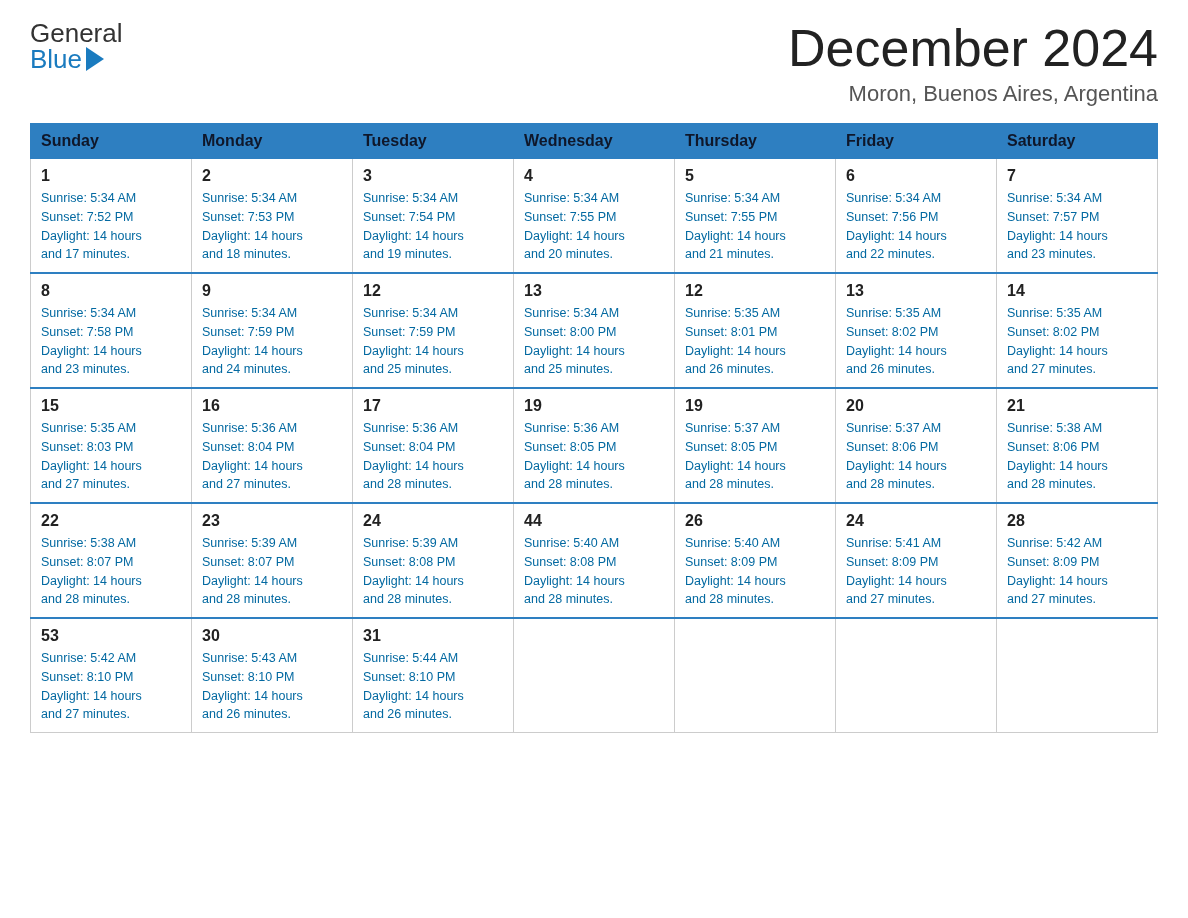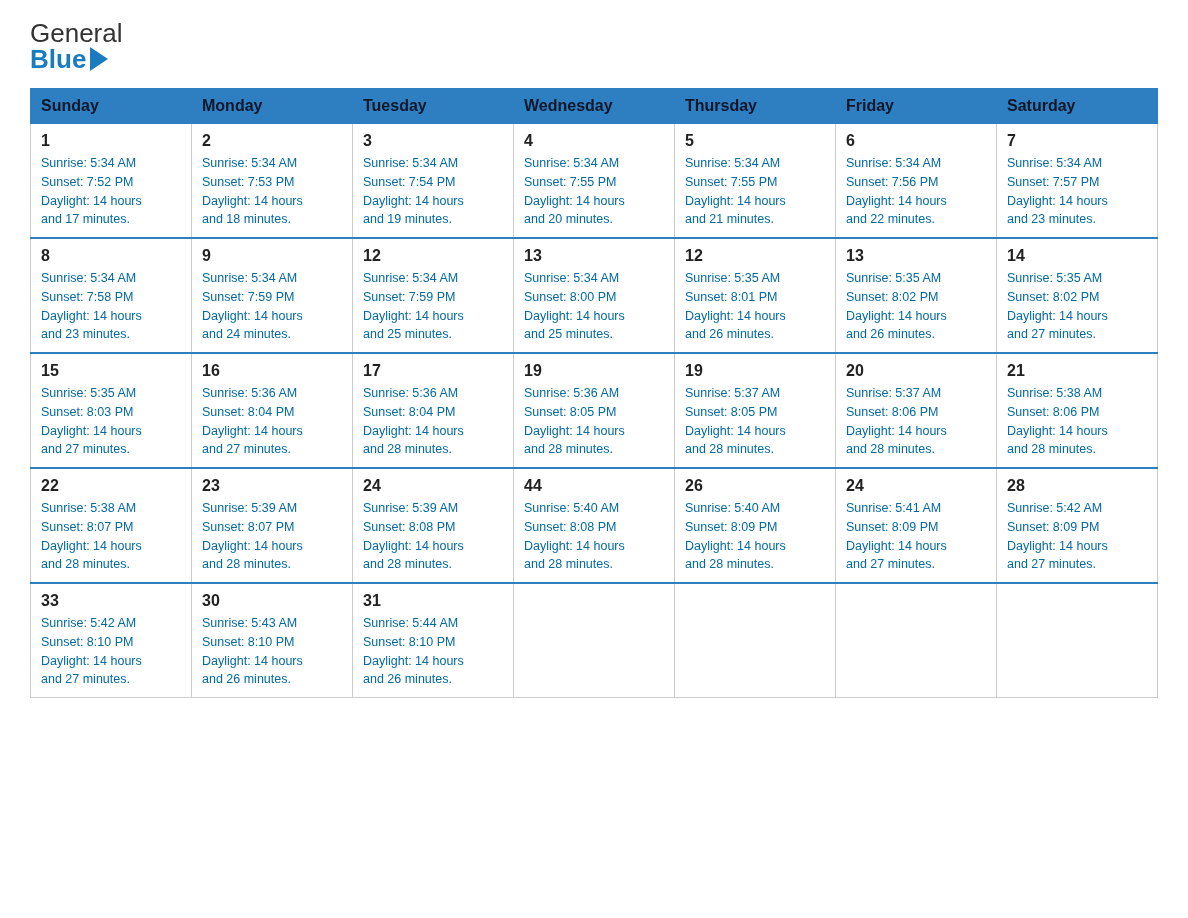--- a/index.html
+++ b/index.html
@@ -81,21 +81,21 @@
       font-weight: normal;
       color: #333;
       display: block;
     }
     .logo-blue-line {
       display: flex;
       align-items: center;
     }
     .logo-blue-word {
       font-size: 26px;
-      font-weight: bold;
+      font-weight: normal;
       color: #1a7bbf;
     }
     .arrow-icon {
       display: inline-block;
       width: 0;
       height: 0;
       border-style: solid;
       border-width: 12px 0 12px 18px;
       border-color: transparent transparent transparent #1a7bbf;
       margin-left: 4px;
@@ -107,20 +107,24 @@
 
 <div class="header">
   <div class="logo-wrapper">
     <div class="logo-text-wrap">
       <span class="logo-general">General</span>
       <div class="logo-blue-line">
         <span class="logo-blue-word">Blue</span>
         <span class="arrow-icon"></span>
       </div>
     </div>
+  </div>
+  <div class="title-section">
+    <div class="month-title">December 2024</div>
+    <div class="location-title">Moron, Buenos Aires, Argentina</div>
   </div>
 </div>
 
 <table class="calendar-table">
   <thead>
     <tr>
       <th>Sunday</th>
       <th>Monday</th>
       <th>Tuesday</th>
       <th>Wednesday</th>
@@ -385,21 +389,21 @@
         <div class="day-info">
           Sunrise: 5:42 AM<br>
           Sunset: 8:09 PM<br>
           Daylight: 14 hours<br>
           and 27 minutes.
         </div>
       </td>
       </tr>
       <tr>
         <td>
-        <span class="day-number">33</span>
+        <span class="day-number">53</span>
         <div class="day-info">
           Sunrise: 5:42 AM<br>
           Sunset: 8:10 PM<br>
           Daylight: 14 hours<br>
           and 27 minutes.
         </div>
       </td>
         <td>
         <span class="day-number">30</span>
         <div class="day-info">

